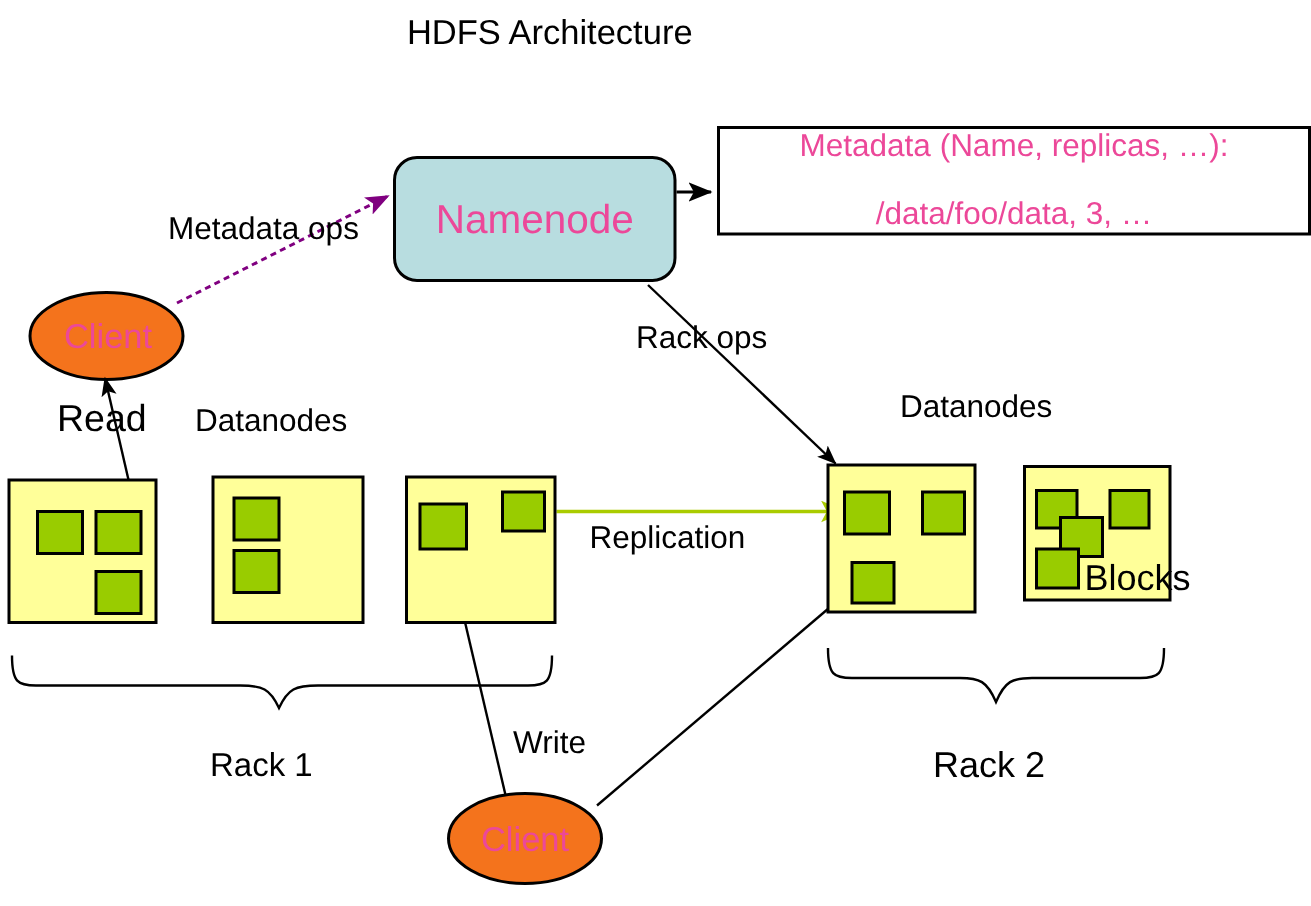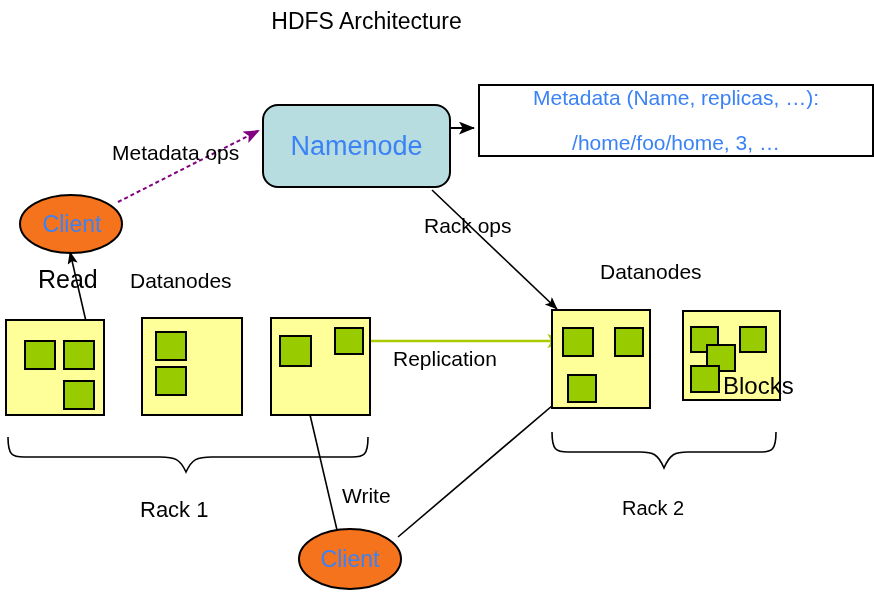--- a/index.html
+++ b/index.html
@@ -35,21 +35,21 @@
     top: 9px;
     width: 733px;
     text-align: center;
     font-size: 23px;
   }
   .node-text {
     position: absolute;
     display: flex;
     align-items: center;
     justify-content: center;
-    color: #3b82f6;
+    color: #ec4899;
     text-align: center;
     pointer-events: none;
     gap: 20px;
   }
   #namenode-label {
     left: 263px;
     top: 105px;
     width: 187px;
     height: 82px;
     font-size: 27px;
@@ -78,21 +78,21 @@
     font-size: 23px;
   }
   #lbl-metadata-ops { left: 84px; top: 142px; font-size: 21px; margin-left: 28px; }
   #lbl-read { left: 38px; top: 266px; font-size: 25px; }
   #lbl-datanodes-left { left: 130px; top: 270px; font-size: 21px; }
   #lbl-datanodes-right { left: 600px; top: 261px; font-size: 21px; }
   #lbl-block-ops { left: 424px; top: 215px; font-size: 21px; }
   #lbl-replication { left: 393px; top: 348px; font-size: 21px; }
   #lbl-blocks { left: 723px; top: 373px; font-size: 24px; }
   #lbl-rack1 { left: 140px; top: 498px; font-size: 22px; }
-  #lbl-rack2 { left: 622px; top: 498px; font-size: 20px; }
+  #lbl-rack2 { left: 622px; top: 498px; font-size: 24px; }
   #lbl-write { left: 342px; top: 485px; font-size: 21px; text-align: center; }
 </style>
 </head>
 <body>
 
 <div id="canvas">
 
   <div class="lbl" id="title">HDFS Architecture</div>
 
   <svg id="vectors" viewBox="0 0 874 604" xmlns="http://www.w3.org/2000/svg">
@@ -167,21 +167,21 @@
              C192,459 197,457 212,457 L352,457 C364,457 368,455 368,437" fill="none" stroke="#000000" stroke-width="1.6"></path>
 
     <path d="M552,432 C552,450 556,452 568,452 L640,452 C653,452 658,454 664,468
              C670,454 675,452 688,452 L760,452 C772,452 776,450 776,432" fill="none" stroke="#000000" stroke-width="1.6"></path>
   </svg>
 
   <div class="node-text" id="namenode-label">Namenode</div>
 
   <div class="node-text" id="metadata-label">
     <span>Metadata (Name, replicas, …):</span>
-    <span>/home/foo/home, 3, …</span>
+    <span>/data/foo/data, 3, …</span>
   </div>
 
   <div class="node-text" id="client-top-label">Client</div>
 
   <div class="node-text" id="client-bottom-label">Client</div>
 
   <div class="lbl" id="lbl-metadata-ops">Metadata ops</div>
   <div class="lbl" id="lbl-read">Read</div>
   <div class="lbl" id="lbl-datanodes-left">Datanodes</div>
   <div class="lbl" id="lbl-datanodes-right">Datanodes</div>

